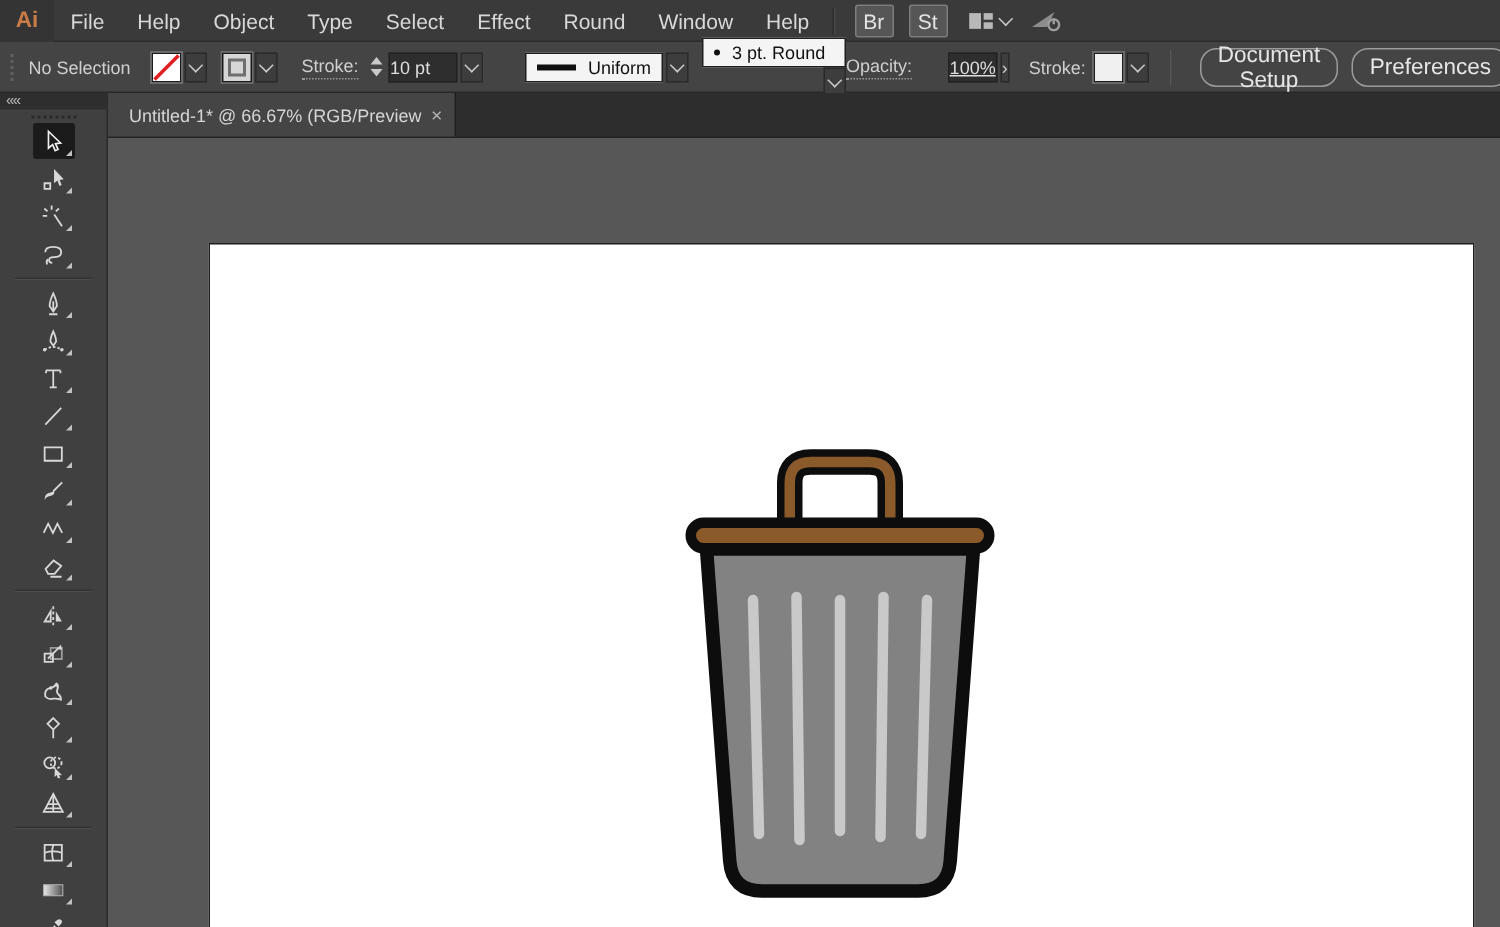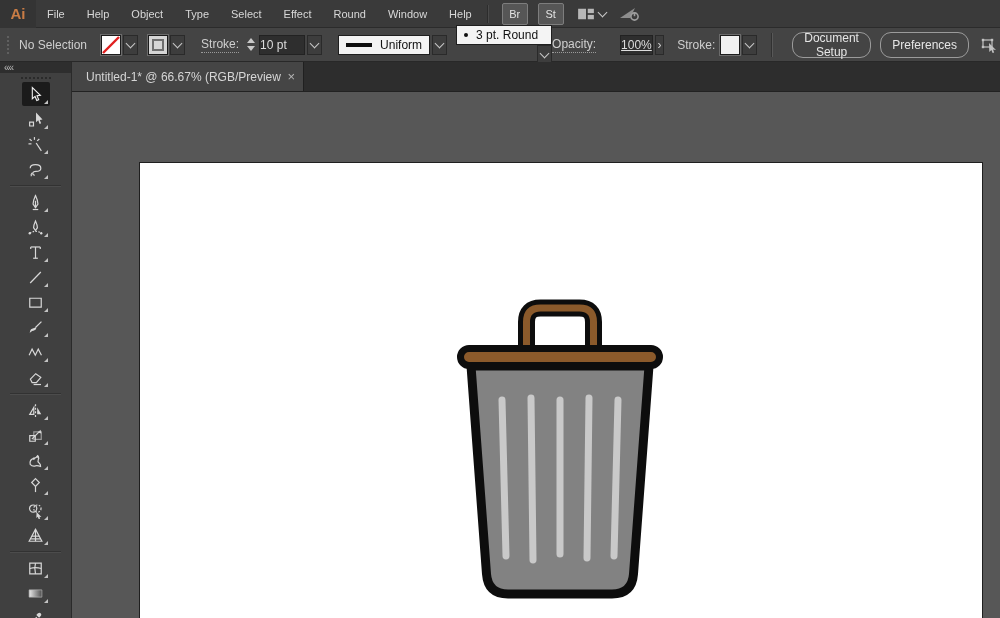--- a/index.html
+++ b/index.html
@@ -8,24 +8,24 @@
     font-family:"Liberation Sans", sans-serif;
     background:var(--canvas-bg,#575757);
     -webkit-font-smoothing:antialiased;
     user-select:none;
   }
   
   .menubar{height:28px;background:var(--menubar-bg,#3a3a3a);display:flex;align-items:center;border-bottom:1px solid #2b2b2b;box-sizing:border-box;}
   .ai-logo{width:36px;height:28px;background:#343434;display:flex;align-items:center;justify-content:center;
     color:var(--accent,#c97c45);font-weight:bold;font-size:15px;}
   .menu-items{display:flex;align-items:center;height:100%;}
-  .menu-item{padding:0 11px;font-size:11px;color:#d8d8d8;line-height:28px;cursor:default;}
+  .menu-item{padding:0 11px;font-size:14px;color:#d8d8d8;line-height:28px;cursor:default;}
   .mb-sep{width:1px;height:18px;background:#2c2c2c;border-right:1px solid #4a4a4a;margin:0 8px 0 4px;}
   .sq-btn{min-width:20px;height:20px;margin:0 5px;background:#565656;border:1px solid #7d7d7d;border-radius:2px;
-    color:#e3e3e3;font-size:11px;display:flex;align-items:center;justify-content:center;padding:0 2px;}
+    color:#e3e3e3;font-size:14px;display:flex;align-items:center;justify-content:center;padding:0 2px;}
   .chev{width:6px;height:6px;border-right:1.6px solid #c9c9c9;border-bottom:1.6px solid #c9c9c9;transform:rotate(45deg);display:inline-block;margin:0 4px 2px 4px;}
   .mb-icon{display:flex;align-items:center;margin-left:8px;}
   
   .controlbar{height:34px;background:var(--controlbar-bg,#444444);display:flex;align-items:center;border-bottom:1px solid #282828;box-sizing:border-box;font-size:12px;color:#cfcfcf;}
   .grip{height:18px;border-left:2px dotted #606060;margin-left:7px;}
   .cb-label{margin-left:10px;white-space:nowrap;text-align:right;}
   .cb-label.u{border-bottom:1px dotted #9a9a9a;padding-bottom:1px;}
   .swatch{width:20px;height:20px;background:#fff;border:1px solid #1c1c1c;box-shadow:0 0 0 1px #6b6b6b;position:relative;box-sizing:border-box;}
   .chevbox{width:15px;height:20px;background:#3d3d3d;border:1px solid #2a2a2a;display:flex;align-items:center;justify-content:center;margin-left:2px;box-sizing:border-box;}
   .chevbox .chev{margin:0 0 2px 0;}
@@ -34,21 +34,21 @@
   .stepper{display:flex;flex-direction:column;justify-content:center;gap:3px;margin-left:8px;}
   .stepper b{width:0;height:0;border-left:4px solid transparent;border-right:4px solid transparent;}
   .stepper .up{border-bottom:5px solid #c9c9c9;}
   .stepper .dn{border-top:5px solid #c9c9c9;}
   .dfield{height:20px;background:#2e2e2e;border:1px solid #222;color:#ddd;display:flex;align-items:center;padding:0 0;box-sizing:border-box;}
   .wfield{height:20px;background:#f4f4f4;border:1px solid #1f1f1f;color:#111;display:flex;align-items:center;padding:0 7px;box-sizing:border-box;white-space:nowrap;}
   .wline{width:42px;height:4px;background:#101010;margin-right:8px;}
   .wdot{width:4px;height:4px;border-radius:50%;background:#101010;margin-right:8px;}
   .arrow-btn{width:14px;height:20px;background:#3d3d3d;border:1px solid #2a2a2a;color:#d0d0d0;display:flex;align-items:center;justify-content:center;font-size:12px;box-sizing:border-box;margin-left:2px;}
   .cb-sep{width:1px;height:24px;background:#313131;border-right:1px solid #585858;margin:0 10px 0 14px;}
-  .cb-btn{height:26px;border:1px solid #9b9b9b;border-radius:11px;color:#e6e6e6;display:flex;align-items:center;padding:0 11px;margin-left:9px;font-size:12px;}
+  .cb-btn{height:26px;border:1px solid #9b9b9b;border-radius:11px;color:#e6e6e6;display:flex;align-items:center;padding:0 11px;margin-left:9px;font-size:15px;}
   
   .workspace{display:flex;height:556px;}
   .toolbar{width:72px;background:var(--panel-bg,#404040);border-right:1px solid #2a2a2a;box-sizing:border-box;display:flex;flex-direction:column;}
   .tb-head{height:13px;background:#2e2e2e;color:#b9b9b9;font-size:10px;line-height:11px;padding-left:4px;letter-spacing:-1px;}
   .tb-grip{width:30px;margin:4px auto 1px auto;border-top:2px dotted #2a2a2a;}
   .tool-grid{display:flex;flex-wrap:wrap;justify-content:center;padding:2px 4px;}
   .tool{width:28px;height:24px;margin:0 2px 1px 2px;display:flex;align-items:center;justify-content:center;position:relative;border-radius:2px;}
   .tool.active{background:#1b1b1b;}
   .tool::after{content:"";position:absolute;right:2px;bottom:2px;width:0;height:0;border-left:4px solid transparent;border-bottom:4px solid #c2c2c2;}
   .tb-sep{height:1px;background:#323232;border-bottom:1px solid #4c4c4c;margin:3px 6px;}
@@ -139,21 +139,21 @@
   </div>
   <div style="display:flex;align-items:center;margin-left:4px;">
     <div class="dfield" style="width:46px;">
         <span>10 pt</span>
       </div>
     <div class="chevbox">
         <span class="chev"></span>
       </div>
   </div>
 
-  <div style="display:flex;align-items:center;margin-left:16px;text-align:right;">
+  <div style="display:flex;align-items:center;margin-left:28px;text-align:right;">
     <div class="wfield" style="width:92px;">
       <span class="wline"></span>
       <span>Uniform</span>
     </div>
     <div class="chevbox">
         <span class="chev"></span>
       </div>
   </div>
 
   <div style="display:flex;align-items:flex-end;margin-left:9px;flex-direction:column;">

